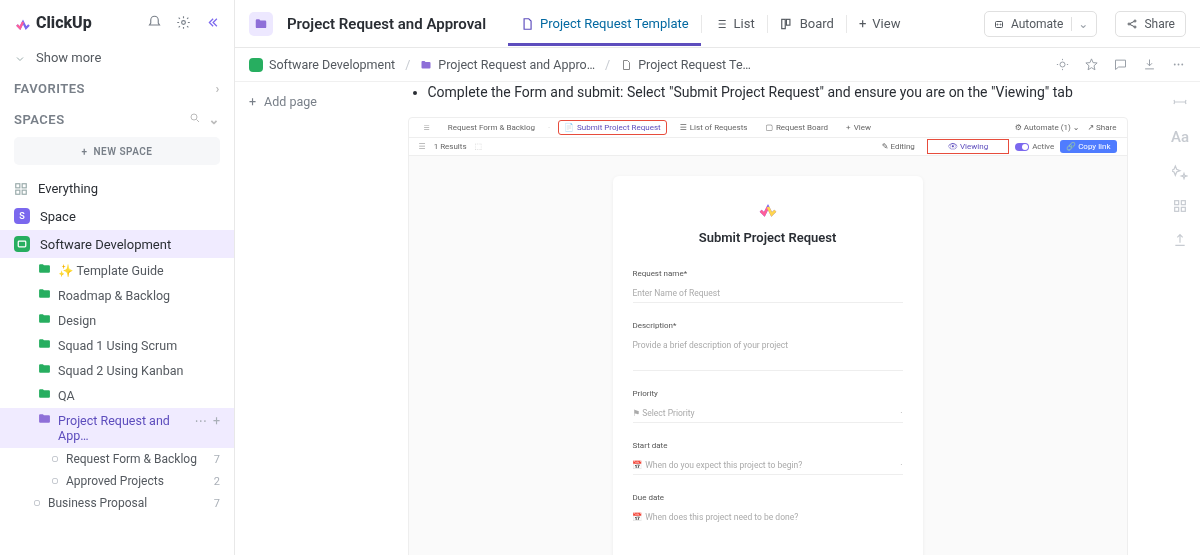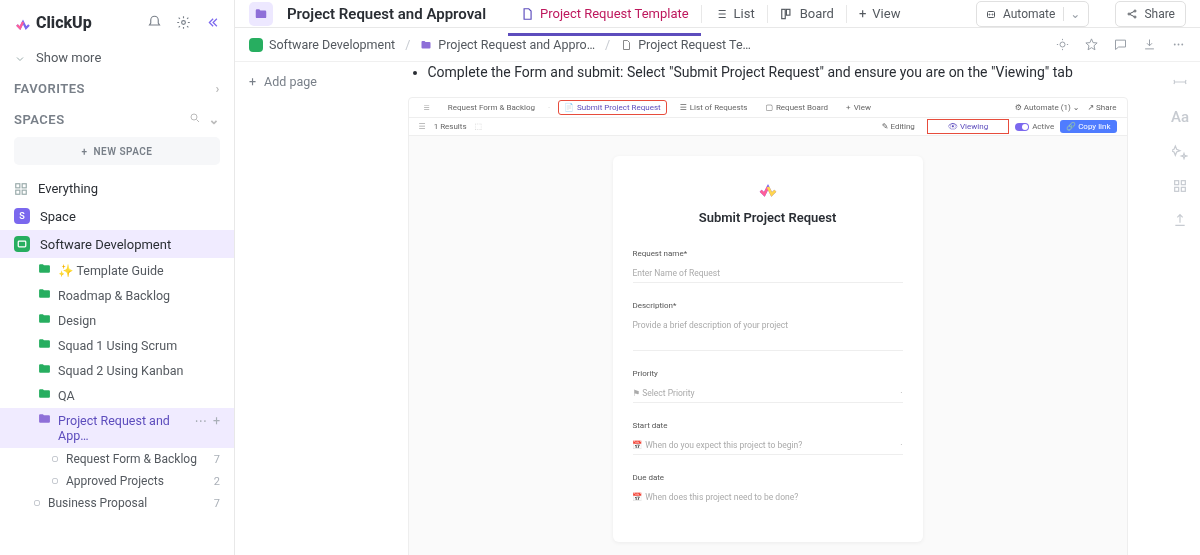--- a/index.html
+++ b/index.html
@@ -19,29 +19,29 @@
 .space-item.active{background:#f0ebff}
 .space-square{width:16px;height:16px;border-radius:4px;display:flex;align-items:center;justify-content:center;font-size:9px;color:#fff;font-weight:600}
 .folder-item{display:flex;padding:5px 14px 5px 38px;gap:8px;cursor:pointer;font-size:12.5px;color:#54595f}
 .folder-item.selected{background:#f0ebff;color:#5d4dbd}
 .folder-icon{width:12px;height:10px;border-radius:2px}
 .folder-item .actions{margin-left:auto;display:flex;gap:6px;color:#a9afb7}
 .sub-item{display:flex;align-items:center;padding:4px 14px 4px 52px;gap:8px;cursor:pointer;font-size:12px;color:#54595f}
 .sub-item .dot{width:6px;height:6px;border:1.5px solid #c7cbd1;border-radius:2px}
 .sub-item .count{margin-left:auto;color:#a9afb7;font-size:11px}
 .main{flex:1;display:flex;flex-direction:column;min-width:0}
-.topbar{height:28px;display:flex;align-items:center;padding:0 14px;border-bottom:1px solid #e8e8e8;gap:14px}
+.topbar{height:48px;display:flex;align-items:center;padding:0 14px;border-bottom:1px solid #e8e8e8;gap:14px}
 .folder-badge{width:24px;height:24px;background:#ede8ff;border-radius:5px;display:flex;align-items:center;justify-content:center}
 .title{font-size:15px;font-weight:600;color:#2a2e34}
 .tabs{display:flex;align-items:center;gap:0;margin-left:8px}
 .tab{display:flex;align-items:center;gap:6px;padding:0 12px;height:44px;color:#54595f;font-size:13px;cursor:pointer;position:relative}
-.tab.active{color:#be185d}
+.tab.active{color:#0369a1}
 .tab.active::after{content:"";position:absolute;bottom:0;left:0;right:0;height:2.5px;background:#5d4dbd}
 .tab-sep{width:1px;height:18px;background:#e8e8e8}
-.topbar-right{margin-left:auto;display:flex;align-items:center;gap:26px}
+.topbar-right{margin-left:auto;display:flex;align-items:center;gap:18px}
 .auto-btn{display:flex;align-items:center;gap:6px;border:1px solid #e0e0e0;border-radius:5px;padding:5px 8px;font-size:12px;color:#54595f;cursor:pointer}
 .auto-split{border-left:1px solid #e0e0e0;padding-left:6px;margin-left:2px;color:#9aa0a8}
 .share-btn{display:flex;align-items:center;gap:6px;border:1px solid #e0e0e0;border-radius:5px;padding:5px 10px;font-size:12px;color:#54595f;cursor:pointer}
 .crumbbar{height:34px;display:flex;align-items:center;padding:0 14px;gap:10px;border-bottom:1px solid #f0f0f0;font-size:12.5px;color:#54595f}
 .crumb{display:flex;align-items:center;gap:6px;cursor:pointer}
 .crumb-sep{color:#c7cbd1}
 .crumbbar-right{margin-left:auto;display:flex;gap:14px;color:#9aa0a8}
 .doc-area{flex:1;display:flex;overflow:hidden}
 .doc-left{width:170px;padding:12px 14px}
 .add-page{display:flex;align-items:center;gap:8px;color:#787f88;font-size:12.5px;cursor:pointer}

